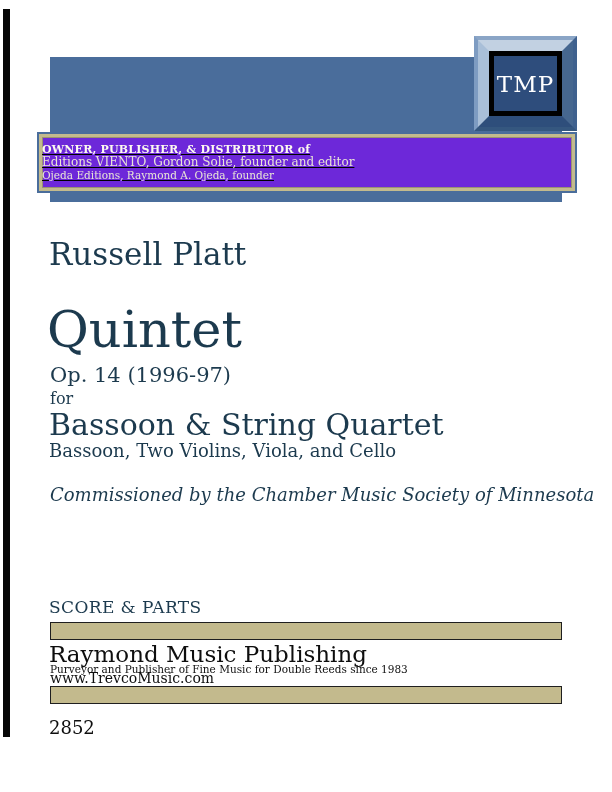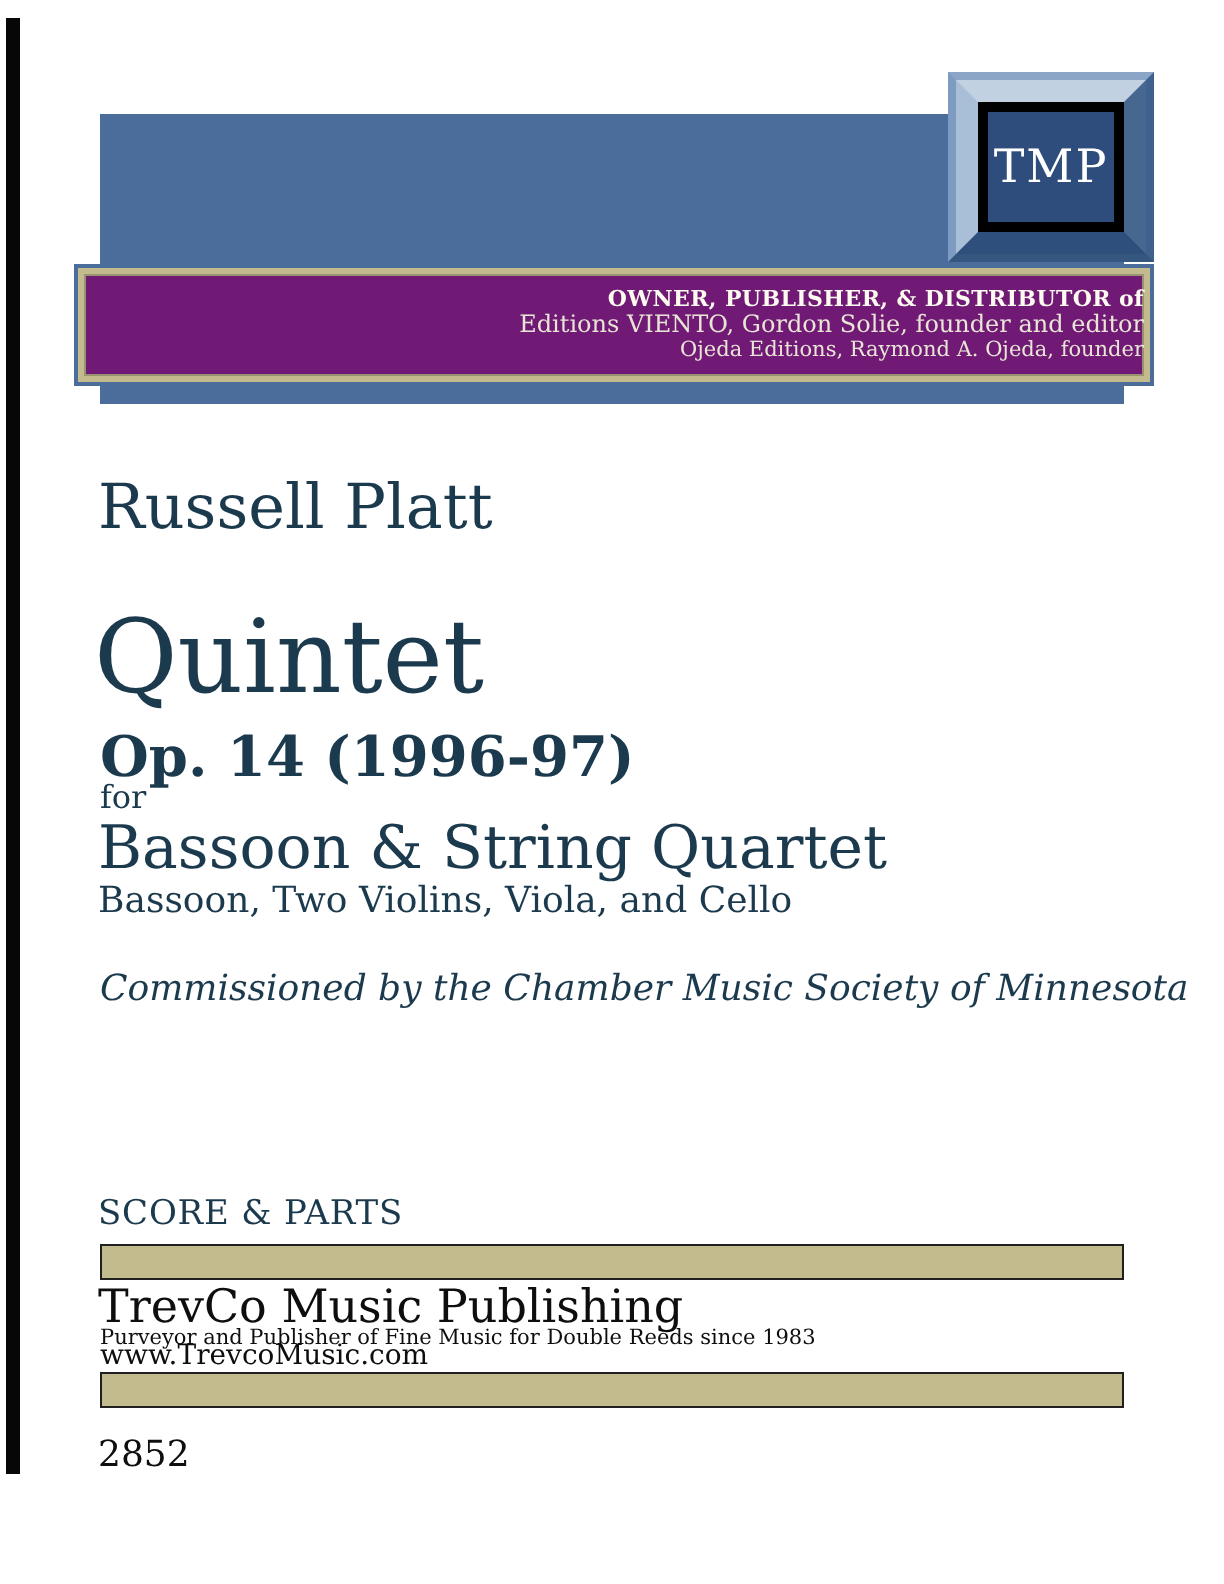--- a/index.html
+++ b/index.html
@@ -45,34 +45,35 @@
   
   .banner-outer{
     position:absolute;left:37px;top:132px;width:540px;height:61px;
     box-sizing:border-box;
     background:#c3ba8d;
     border:2px solid #4a6d9b;
     padding:3px;
   }
   .banner-navy{
     width:100%;height:100%;box-sizing:border-box;
-    background:#701a75;
+    background:#6d28d9;
     box-shadow:inset 0 0 0 1px #9a9372;
-    display:flex;flex-direction:column;align-items:flex-end;justify-content:center;
+    display:flex;flex-direction:column;align-items:flex-start;justify-content:center;
     text-align:center;
+    text-decoration:underline;
   }
   .banner-line1{color:#fdfaf0;font-size:11px;font-weight:bold;line-height:12.5px;letter-spacing:.2px;}
   .banner-line2{color:#e9e5d6;font-size:12px;line-height:12.5px;}
   .banner-line3{color:#dcd832;font-size:11px;font-weight:bold;line-height:12.5px;}
   .banner-line4{color:#e9e5d6;font-size:10.5px;line-height:12.5px;}
   
   .txt{position:absolute;color:#1c3a4e;line-height:1.05;white-space:nowrap;}
   .composer{left:49px;top:238px;font-size:31px;}
   .title{left:47px;top:303px;font-size:51px;}
-  .opus{left:50px;top:364px;font-size:28px;font-weight:bold;}
+  .opus{left:50px;top:364px;font-size:21px;}
   .for-label{left:50px;top:391px;font-size:16px;}
   .instrumentation{left:49px;top:409px;font-size:30px;}
   .instruments-detail{left:49px;top:442px;font-size:18px;}
   .commission{left:50px;top:486px;font-size:18px;font-style:italic;}
   .format{left:49px;top:599px;font-size:17px;letter-spacing:.4px;}
   
   .tan-bar{
     position:absolute;left:50px;width:512px;height:18px;
     background:#c3ba8d;border:1px solid #1f1f1f;box-sizing:border-box;
   }
@@ -113,21 +114,21 @@
   <div class="txt title">Quintet</div>
   <div class="txt opus">Op. 14 (1996-97)</div>
   <div class="txt for-label">for</div>
   <div class="txt instrumentation">Bassoon &amp; String Quartet</div>
   <div class="txt instruments-detail">Bassoon, Two Violins, Viola, and Cello</div>
   <div class="txt commission">Commissioned by the Chamber Music Society of Minnesota</div>
   <div class="txt format">SCORE &amp; PARTS</div>
 
   <div class="tan-bar tan-bar-1"></div>
 
-  <div class="txt pub-name">TrevCo Music Publishing</div>
+  <div class="txt pub-name">Raymond Music Publishing</div>
   <div class="txt pub-tagline">Purveyor and Publisher of Fine Music for Double Reeds since 1983</div>
   <div class="txt pub-site">www.TrevcoMusic.com</div>
 
   <div class="tan-bar tan-bar-2"></div>
 
   <div class="txt catalog">2852</div>
 
 </div>
 
 </body></html>

